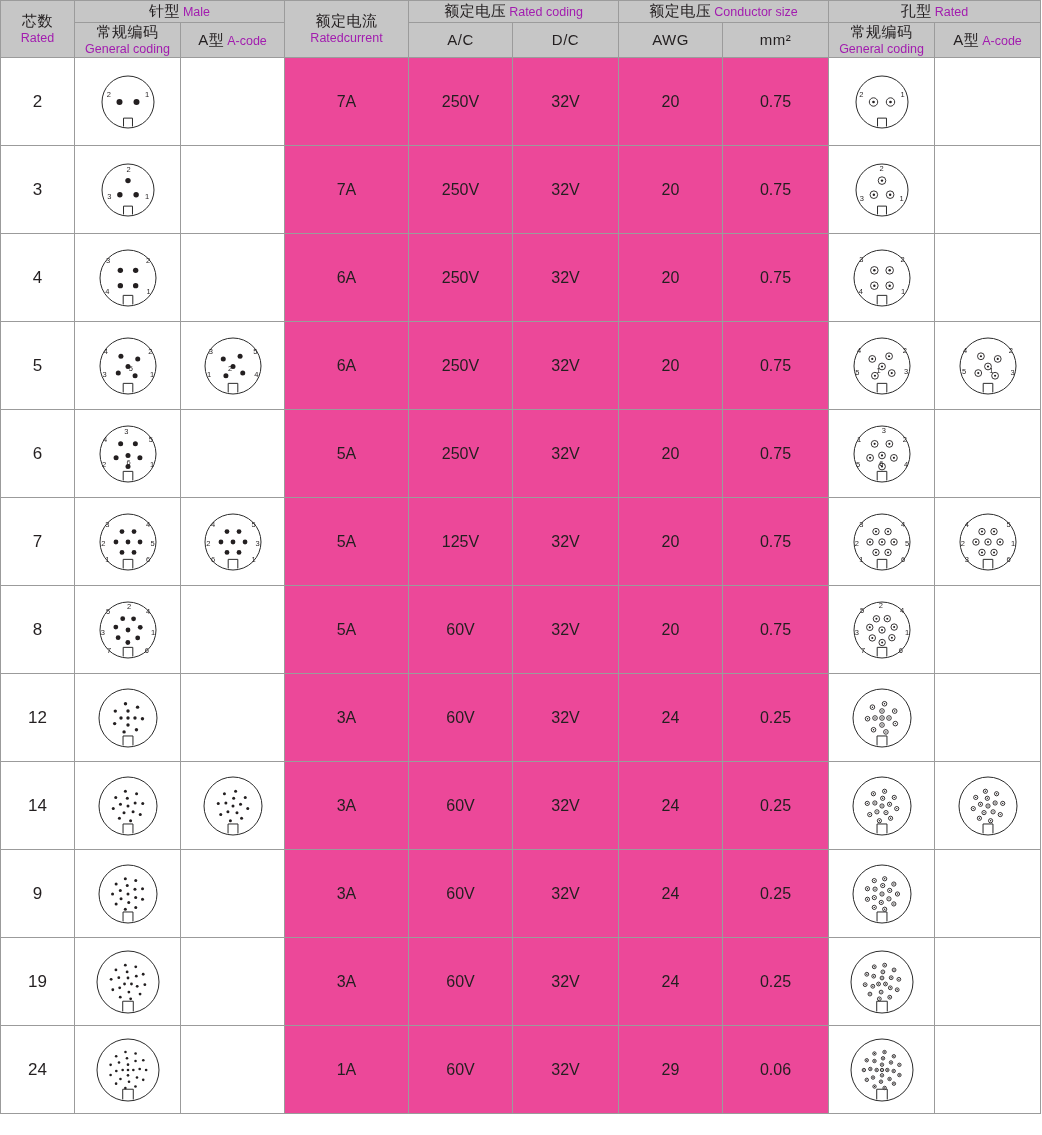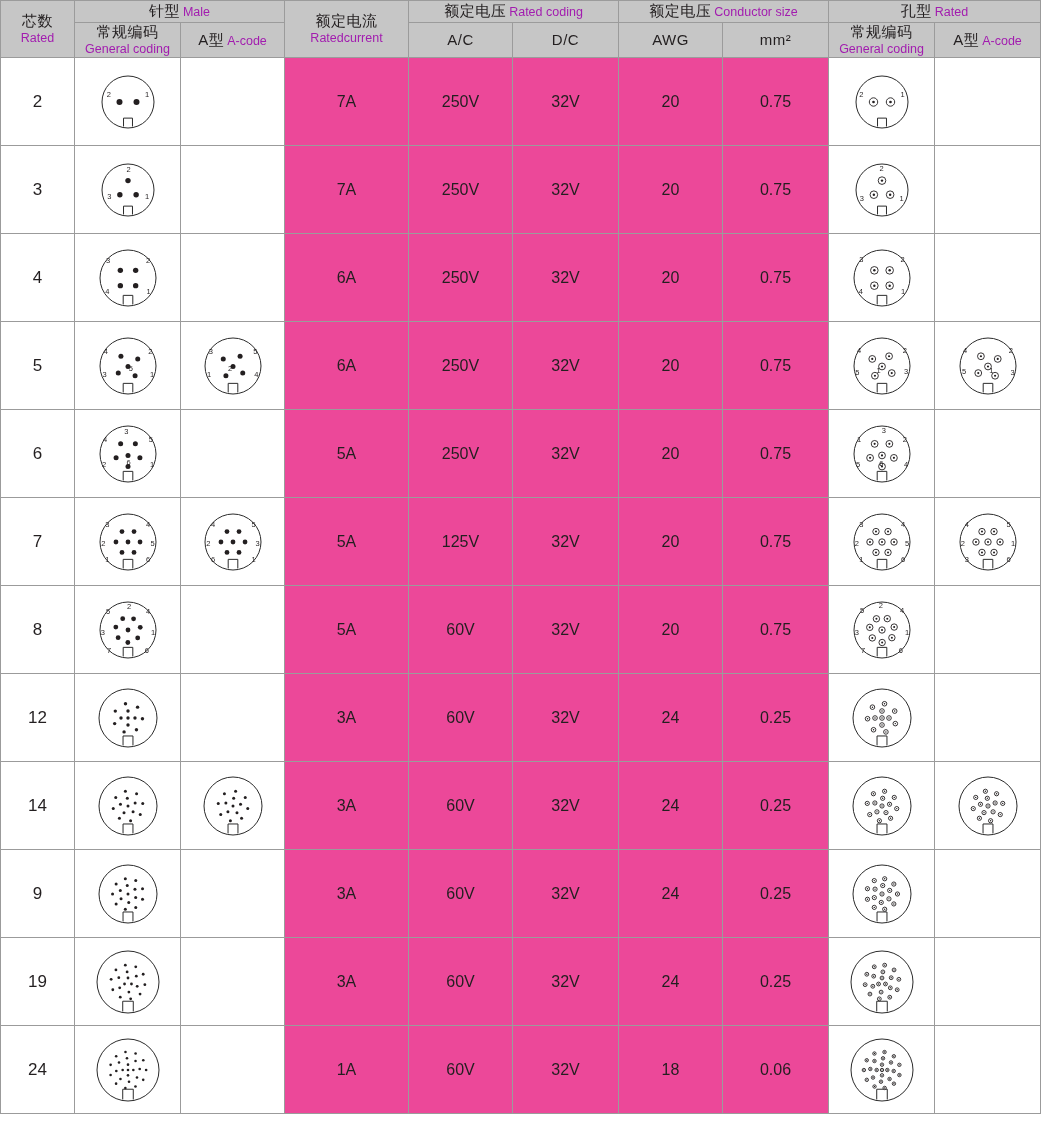--- a/index.html
+++ b/index.html
@@ -975,21 +975,21 @@
                 <circle cx="33" cy="38.332" r="1.3" fill="#231f20"></circle>
                 <circle cx="27.668" cy="33" r="1.3" fill="#231f20"></circle>
                 <circle cx="33" cy="33" r="1.3" fill="#231f20"></circle>
               </svg>
             </div>
           </td>
           <td class="pic"></td>
           <td class="val">1A</td>
           <td class="val">60V</td>
           <td class="val">32V</td>
-          <td class="val">18</td>
+          <td class="val">29</td>
           <td class="val">0.06</td>
           <td class="pic">
             <div class="conn-wrap">
               <svg width="66" height="66" viewBox="0 0 66 66">
     <circle cx="33" cy="33" r="31" fill="#ffffff" stroke="#2b2b2b" stroke-width="1"></circle>
     <path d="M 27.72 62.5 L 27.72 52.22 L 38.28 52.22 L 38.28 62.5" fill="#ffffff" stroke="#2b2b2b" stroke-width="1" stroke-linejoin="miter"></path>
   <circle cx="35.52304131268483" cy="15.047628235397816" r="1.7" fill="#ffffff" stroke="#231f20" stroke-width="0.9"></circle>
           <circle cx="35.52304131268483" cy="15.047628235397816" r="0.7" fill="#231f20"></circle>
                 <circle cx="25.416732471693827" cy="16.533444712565494" r="1.7" fill="#ffffff" stroke="#231f20" stroke-width="0.9"></circle>
           <circle cx="25.416732471693827" cy="16.533444712565494" r="0.7" fill="#231f20"></circle>

